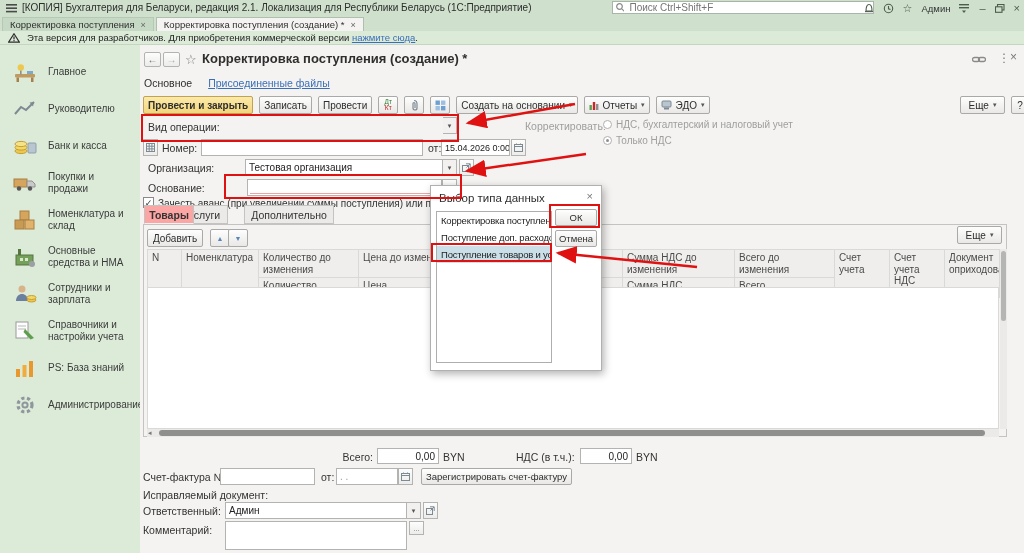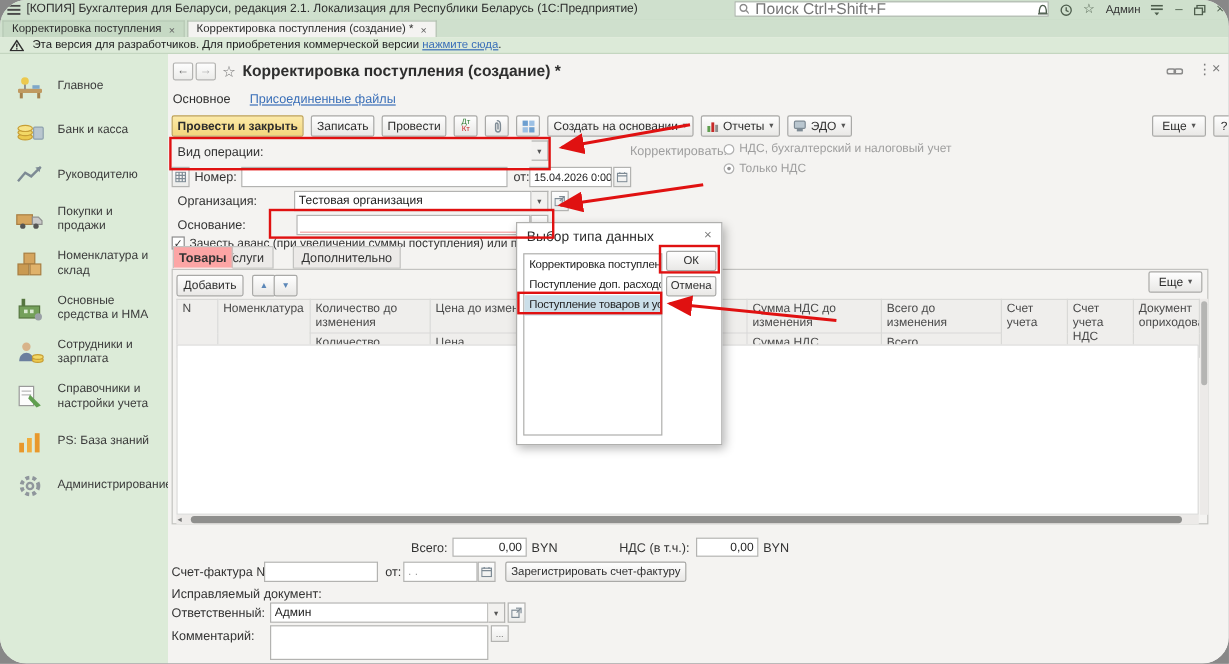--- a/index.html
+++ b/index.html
@@ -1,25 +1,25 @@
 <!DOCTYPE html>
 <html><head>
 <meta charset="utf-8">
 <style>
   html,body{margin:0;padding:0;background:#888;}
   #app{position:relative;width:1024px;height:553px;overflow:hidden;background:#f4f3f1;
-       font-family:"Liberation Sans",sans-serif;font-size:10.5px;color:#333;border-radius:22px;}
+       font-family:"Liberation Sans",sans-serif;font-size:10.5px;color:#333;}
   .abs{position:absolute;}
   .nowrap{white-space:nowrap;}
   
   .titlebar{position:absolute;left:0;top:0;width:1024px;height:16px;background:#cfe0cd;border-bottom:1px solid #bed3bc;}
   .titlebar .wtitle{position:absolute;left:22px;top:2px;font-size:10px;color:#2c2c2c;white-space:nowrap;}
   .searchbox{position:absolute;left:612px;top:1px;width:262px;height:13px;background:#fff;border:1px solid #a9b5a8;
              display:flex;align-items:center;padding:0 3px;gap:3px;box-sizing:border-box;}
-  .searchbox input{border:none;outline:none;width:100%;font-size:13px;color:#333;font-family:"Liberation Sans",sans-serif;background:transparent;}
+  .searchbox input{border:none;outline:none;width:100%;font-size:10px;color:#333;font-family:"Liberation Sans",sans-serif;background:transparent;}
   .titleicons{position:absolute;right:4px;top:1px;height:14px;display:flex;align-items:center;gap:9px;color:#4d5d4c;}
   .titleicons .tglyph{font-size:11px;line-height:14px;cursor:default;}
   .uname{font-size:9.5px;color:#333;}
   
   .tabbar{position:absolute;left:0;top:16px;width:1024px;height:15px;background:#cfe0cd;display:flex;align-items:flex-end;}
   .wtab{height:14px;display:flex;align-items:center;gap:6px;padding:0 7px;font-size:9.5px;color:#2e2e2e;
         border:1px solid #b7c9b5;border-bottom:none;margin-left:2px;background:#c6d9c4;box-sizing:border-box;}
   .wtab.active{background:#f4f3f1;border-color:#aebfad;}
   .wtab .tclose{color:#666;font-size:9px;}
   
@@ -164,36 +164,36 @@
             <rect x="8" y="9.5" width="1.6" height="5" fill="#8f8f8f"></rect>
             <circle cx="8.8" cy="7.5" r="3.2" fill="#ecc94e"></circle>
             <rect x="15" y="11" width="6" height="3" fill="#7fa8c9"></rect>
           </svg>
         </span>
       <span class="slbl">Главное</span>
     </div>
     <div class="sitem">
       <span class="sic">
           <svg width="26" height="24">
+            <polyline points="3,17 9,10 14,13 22,5" fill="none" stroke="#7d8a94" stroke-width="2"></polyline>
+            <polygon points="22,5 17.5,5.5 21,9.5" fill="#7d8a94"></polygon>
+          </svg>
+        </span>
+      <span class="slbl">Руководителю</span>
+    </div>
+    <div class="sitem">
+      <span class="sic">
+          <svg width="26" height="24">
             <ellipse cx="9" cy="17" rx="6" ry="2.6" fill="#ecc94e" stroke="#c79e35"></ellipse>
             <ellipse cx="9" cy="13.5" rx="6" ry="2.6" fill="#f2d866" stroke="#c79e35"></ellipse>
             <ellipse cx="9" cy="10" rx="6" ry="2.6" fill="#f7e387" stroke="#c79e35"></ellipse>
             <rect x="16" y="9" width="8" height="10" rx="1" fill="#b9c6cf" stroke="#8da0ad"></rect>
           </svg>
         </span>
       <span class="slbl">Банк и касса</span>
-    </div>
-    <div class="sitem">
-      <span class="sic">
-          <svg width="26" height="24">
-            <polyline points="3,17 9,10 14,13 22,5" fill="none" stroke="#7d8a94" stroke-width="2"></polyline>
-            <polygon points="22,5 17.5,5.5 21,9.5" fill="#7d8a94"></polygon>
-          </svg>
-        </span>
-      <span class="slbl">Руководителю</span>
     </div>
     <div class="sitem">
       <span class="sic">
           <svg width="26" height="24">
             <rect x="2" y="8" width="13" height="8" fill="#d5a55e" stroke="#a87e42"></rect>
             <path d="M15,10 h5 l3,3 v3 h-8 z" fill="#c9c9c9" stroke="#909090"></path>
             <circle cx="7" cy="17.5" r="2.2" fill="#555"></circle>
             <circle cx="18" cy="17.5" r="2.2" fill="#555"></circle>
           </svg>
         </span>

